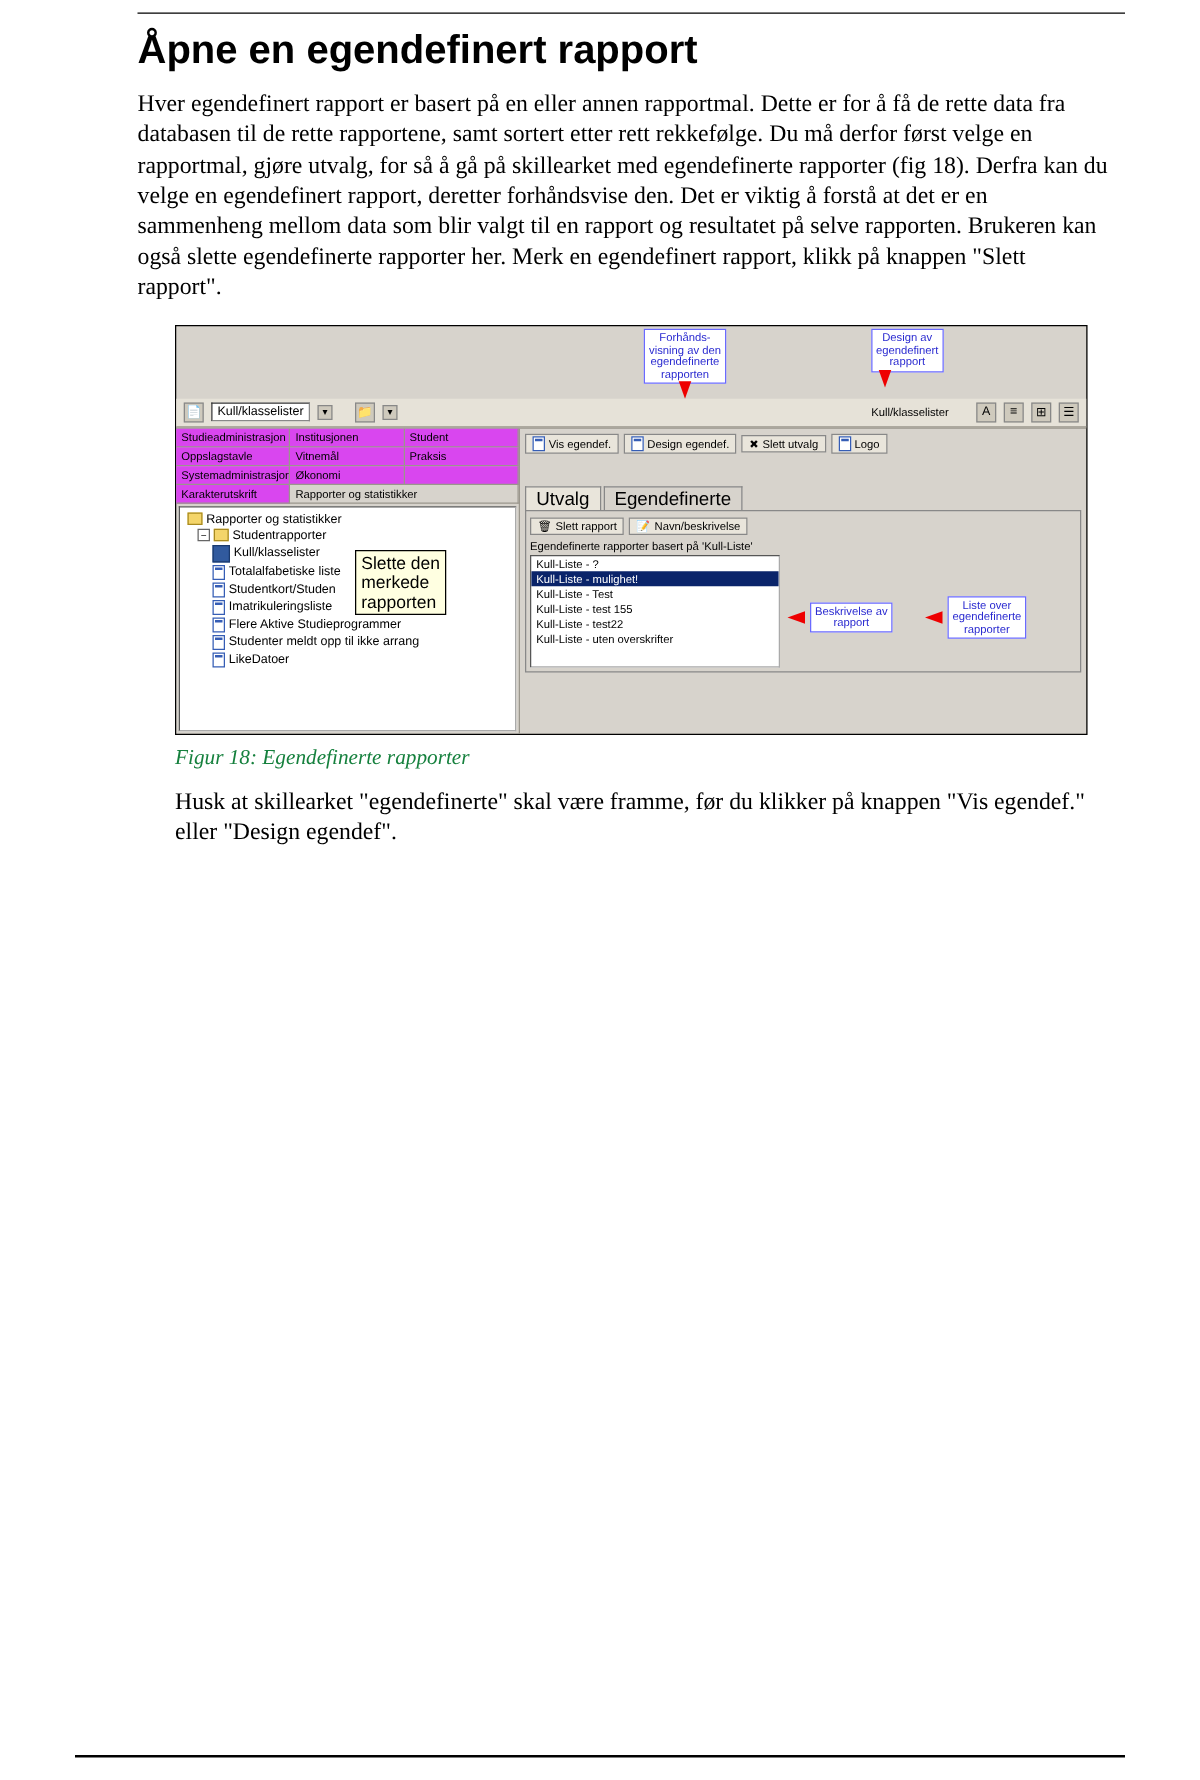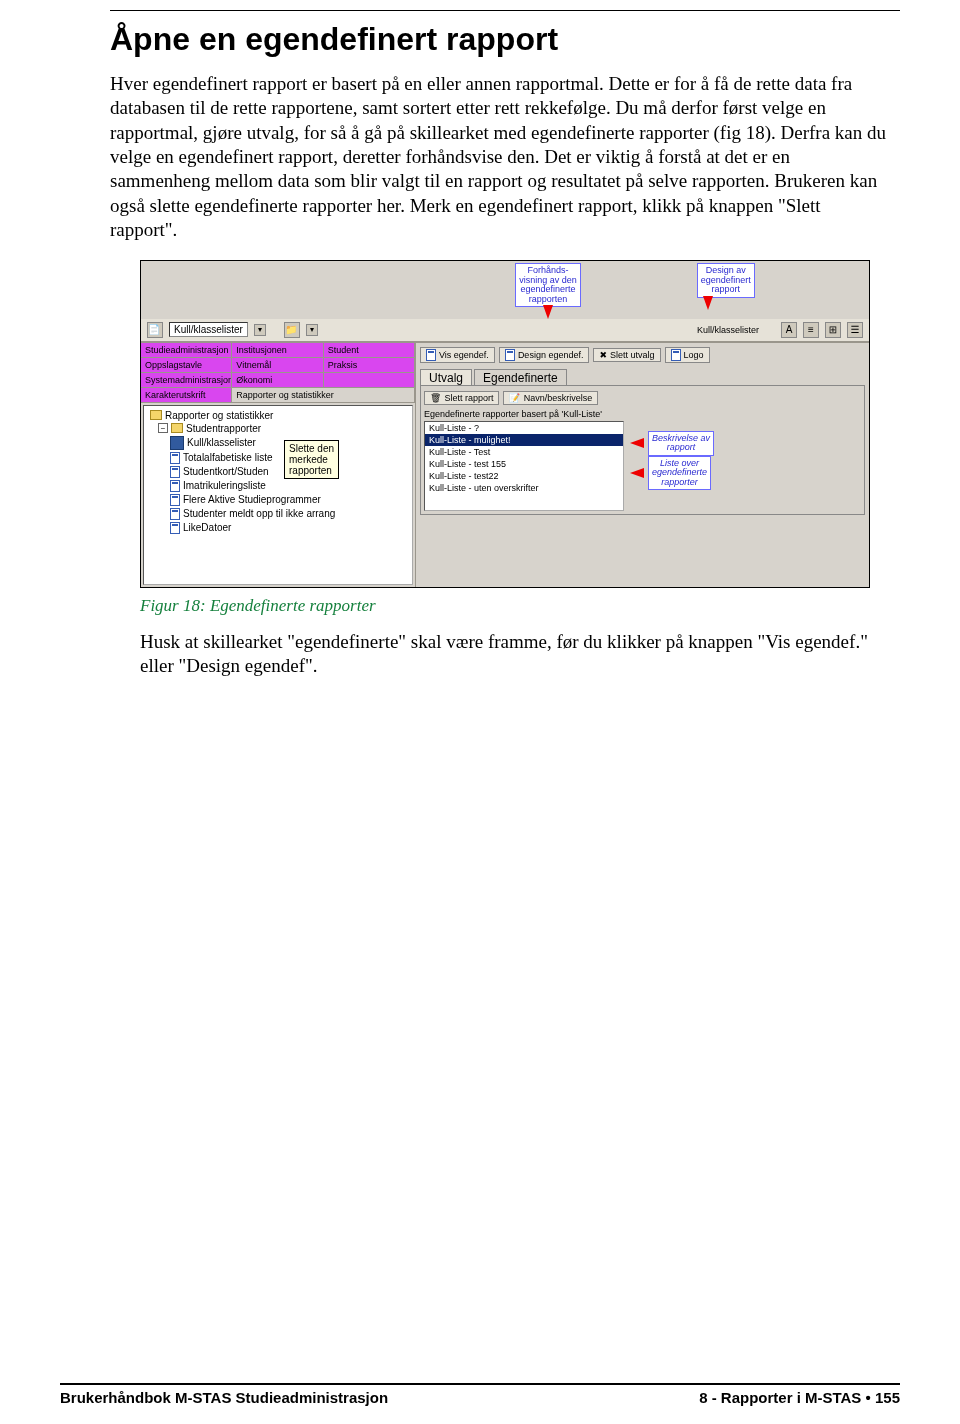--- a/index.html
+++ b/index.html
@@ -99,34 +99,34 @@
   .folder-ic { width:12px;height:10px;background:#f4d56a;border:1px solid #a88a20; }
   .doc-ic { width:10px;height:12px;background:#fff;border:1px solid #355db5; position:relative;}
   .doc-ic::after{content:"";position:absolute;top:1px;left:1px;right:1px;height:2px;background:#355db5;}
   .right-col { flex:1; padding:2px 4px 8px 4px; }
   .tb-row { display:flex; align-items:center; gap:4px; padding:2px 0; }
   .btn {
     display:flex; align-items:center; gap:3px;
     border:1px solid #888; background:#e9e5db; padding:1px 5px; font-size:9px;
   }
   .small-tabs { display:flex; gap:2px; margin-top:4px; }
-  .small-tab { border:1px solid #888; border-bottom:none; background:#e9e5db; padding:1px 8px; font-size:12px; }
+  .small-tab { border:1px solid #888; border-bottom:none; background:#e9e5db; padding:1px 8px; font-size:15px;margin-top:20px; }
   .small-tab.active { background:#d7d3cc; }
   .panel {
     border:1px solid #888; background:#d7d3cc; padding:3px; margin-top:-1px;
   }
   .panel-label { font-size:9px; padding:2px 0; }
   .listbox {
     background:#fff; border:1px inset #aaa; width:200px; height:90px; overflow:hidden;
   }
   .list-item { padding:1px 4px; font-size:9px; }
   .list-item.selected { background:#0a246a; color:#fff; }
   .pair { display:flex; align-items:center; gap:4px; }
   .tooltip-box {
-    position:absolute; background:#ffffe1; border:1px solid #000; font-size:10px; padding:2px 4px;
+    position:absolute; background:#ffffe1; border:1px solid #000; font-size:14px; padding:2px 4px;
     line-height:1.1;
   }
   .rel { position:relative; }
   .side-icon {
     width:14px;height:14px;background:#315a9e;border:1px solid #1a3a6e;display:inline-block;
   }
   
   .footer {
     position:absolute; bottom:18px; left:60px; right:60px;
   }
@@ -281,21 +281,21 @@
           <div class="panel-label">Egendefinerte rapporter basert på 'Kull-Liste'</div>
           <div style="display:flex; gap:6px;">
             <div class="listbox">
               <div class="list-item">Kull-Liste - ?</div>
               <div class="list-item selected">Kull-Liste - mulighet!</div>
               <div class="list-item">Kull-Liste - Test</div>
               <div class="list-item">Kull-Liste - test 155</div>
               <div class="list-item">Kull-Liste - test22</div>
               <div class="list-item">Kull-Liste - uten overskrifter</div>
             </div>
-            <div style="display:flex;flex-direction:column;padding-top:10px;font-style:italic;">
+            <div style="display:flex;flex-direction:row;gap:26px;padding-top:10px;">
               <div class="pair">
                 <span class="red-arrow-left"></span>
                 <div class="callout-box" style="white-space:pre;">Beskrivelse av
 rapport</div>
               </div>
               <div class="pair">
                 <span class="red-arrow-left"></span>
                 <div class="callout-box" style="white-space:pre;">Liste over
 egendefinerte
 rapporter</div>
@@ -306,18 +306,14 @@
       </div>
     </div>
   </div>
 
   <div class="fig-caption">Figur 18: Egendefinerte rapporter</div>
 
   <p class="body-text" style="margin-left:30px">Husk at skillearket "egendefinerte" skal være framme, før du klikker på knappen "Vis egendef." eller "Design egendef".</p>
 
   <div class="footer">
     <hr class="thick">
-    <div class="footer-row">
-      <span>Brukerhåndbok M-STAS Studieadministrasjon</span>
-      <span>8 - Rapporter i M-STAS • 155</span>
-    </div>
   </div>
 </div>
 
 </body></html>

